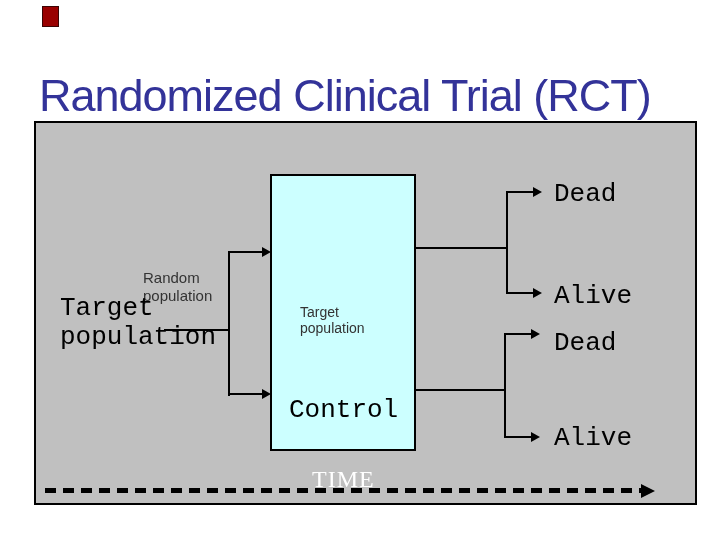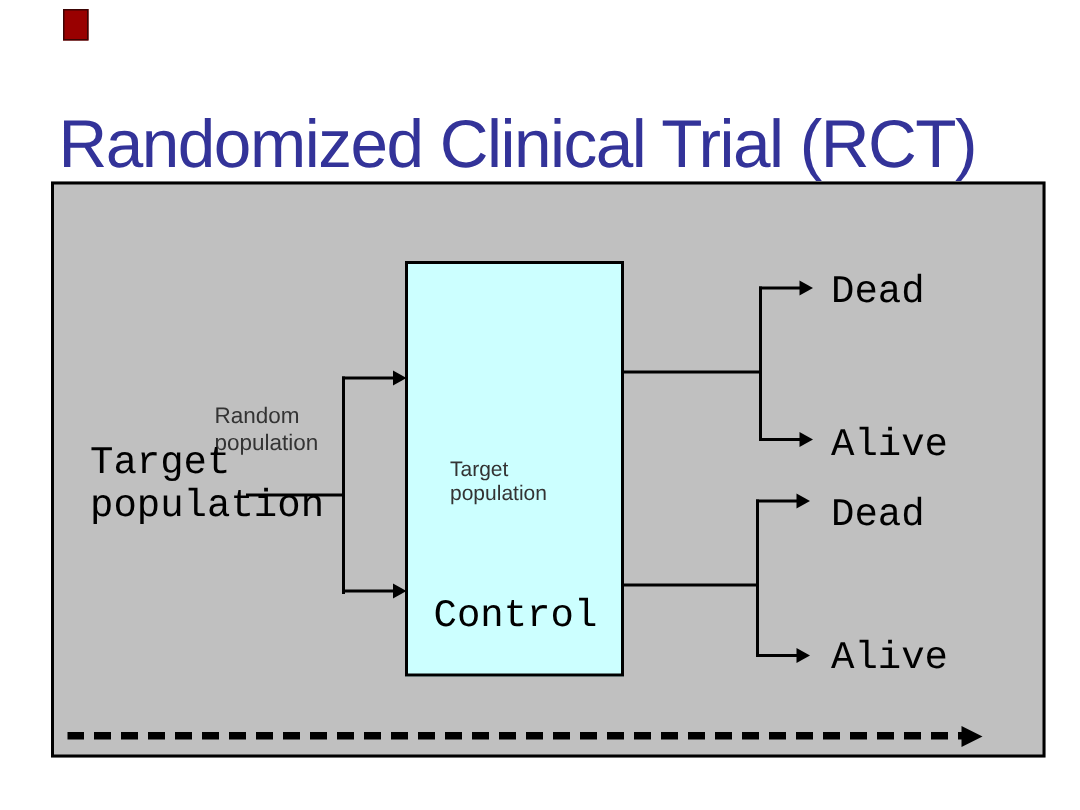--- a/index.html
+++ b/index.html
@@ -112,16 +112,17 @@
 
   <div class="line l-ctrl-out"></div>
   <div class="line l-b2-v"></div>
   <div class="line l-b2-dead"></div>
   <div class="ah ah-dead2"></div>
   <div class="line l-b2-alive"></div>
   <div class="ah ah-alive2"></div>
   <div class="serif-label dead2-label">Dead</div>
   <div class="serif-label alive2-label">Alive</div>
 
+  <div class="time-label">TIME</div>
   <div class="time-dash"></div>
   <div class="time-ah"></div>
 
 </div>
 
 </body></html>

